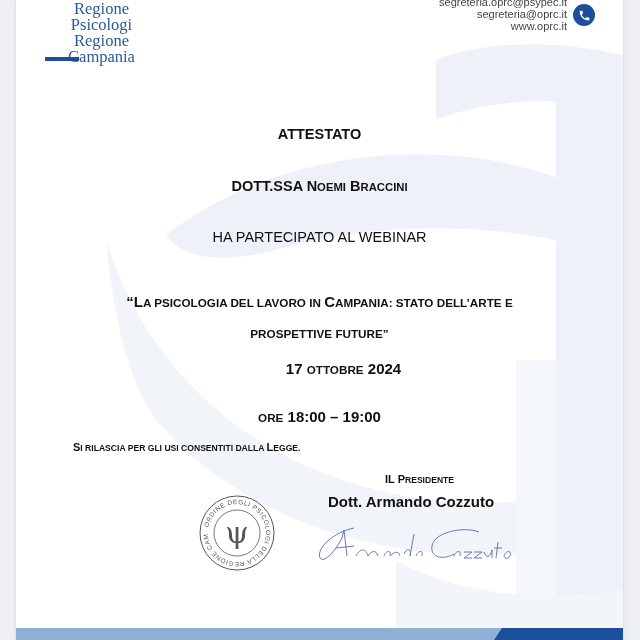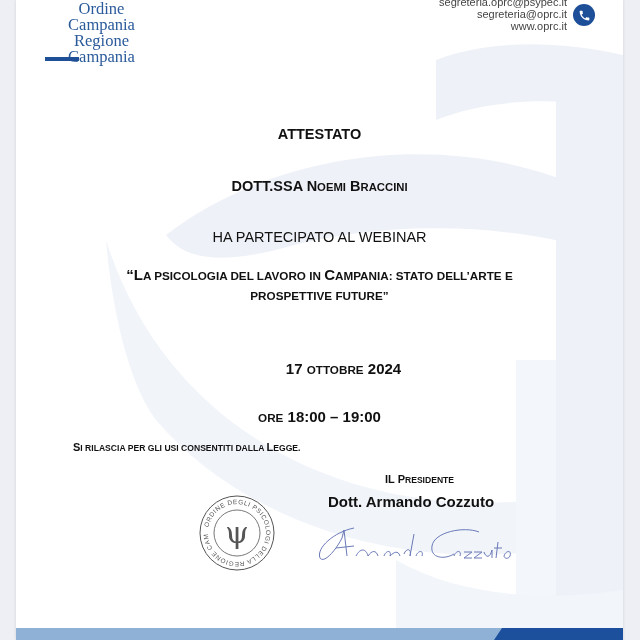--- a/index.html
+++ b/index.html
@@ -35,21 +35,21 @@
       display:flex; align-items:center; justify-content:center;
     }
     .center-text {
       position:absolute; left:0; width:607px; text-align:center; color:#111;
     }
     .bold { font-weight:bold; }
     .sc-small { font-size:0.78em; }
     .t-attestato { top:126px; font-size:14.5px; }
     .t-name { top:178px; font-size:14.5px; }
     .t-webinar { top:229px; font-size:14.5px; }
-    .t-title { top:265px; font-size:15px; line-height:20px; padding:0 60px; box-sizing:border-box; }
+    .t-title { top:286px; font-size:15px; line-height:31px; padding:0 60px; box-sizing:border-box; }
     .t-date { top:360px; font-size:15px;padding-left:24px; }
     .t-time { top:408px; font-size:15px; }
     .disclaimer {
       position:absolute; left:57px; top:441px; font-size:11px; color:#111; font-weight:bold;
     }
     .president-role { position:absolute; left:356px; top:473px; font-size:11px; color:#111; font-weight:bold;padding-left:13px; }
     .president-name { position:absolute; left:312px; top:493px; font-size:15px; color:#111; font-weight:bold; }
     .signature { position:absolute; left:298px; top:520px; }
     .seal { position:absolute; left:181px; top:493px; }
     .bottom-bar {
@@ -71,21 +71,21 @@
 
     <path d="M90 240 C 150 430, 330 520, 520 500 L 607 480 L 607 530 C 480 580, 260 560, 140 420 C 110 380, 95 300, 90 240 Z" fill="#f1f4f9"></path>
 
     <rect x="540" y="95" width="67" height="545" fill="#eef2f8"></rect>
     <path d="M420 60 C 470 40, 540 40, 607 55 L 607 110 C 540 95, 470 100, 420 120 Z" fill="#eef2f8"></path>
     <rect x="500" y="360" width="40" height="250" fill="#f3f6fa"></rect>
     <path d="M380 560 C 450 600, 540 600, 607 590 L 607 628 L 380 628 Z" fill="#f2f5fa"></path>
   </svg>
 
   <div class="logo-text">
-    <div>Ordine Campania</div>
+    <div>Regione Psicologi</div>
     <div>Regione Campania</div>
   </div>
   <div class="logo-bar"></div>
 
   <div class="contacts">
     <div>segreteria.oprc@psypec.it</div>
     <div>segreteria@oprc.it</div>
     <div>www.oprc.it</div>
   </div>
   <div class="phone-icon">

